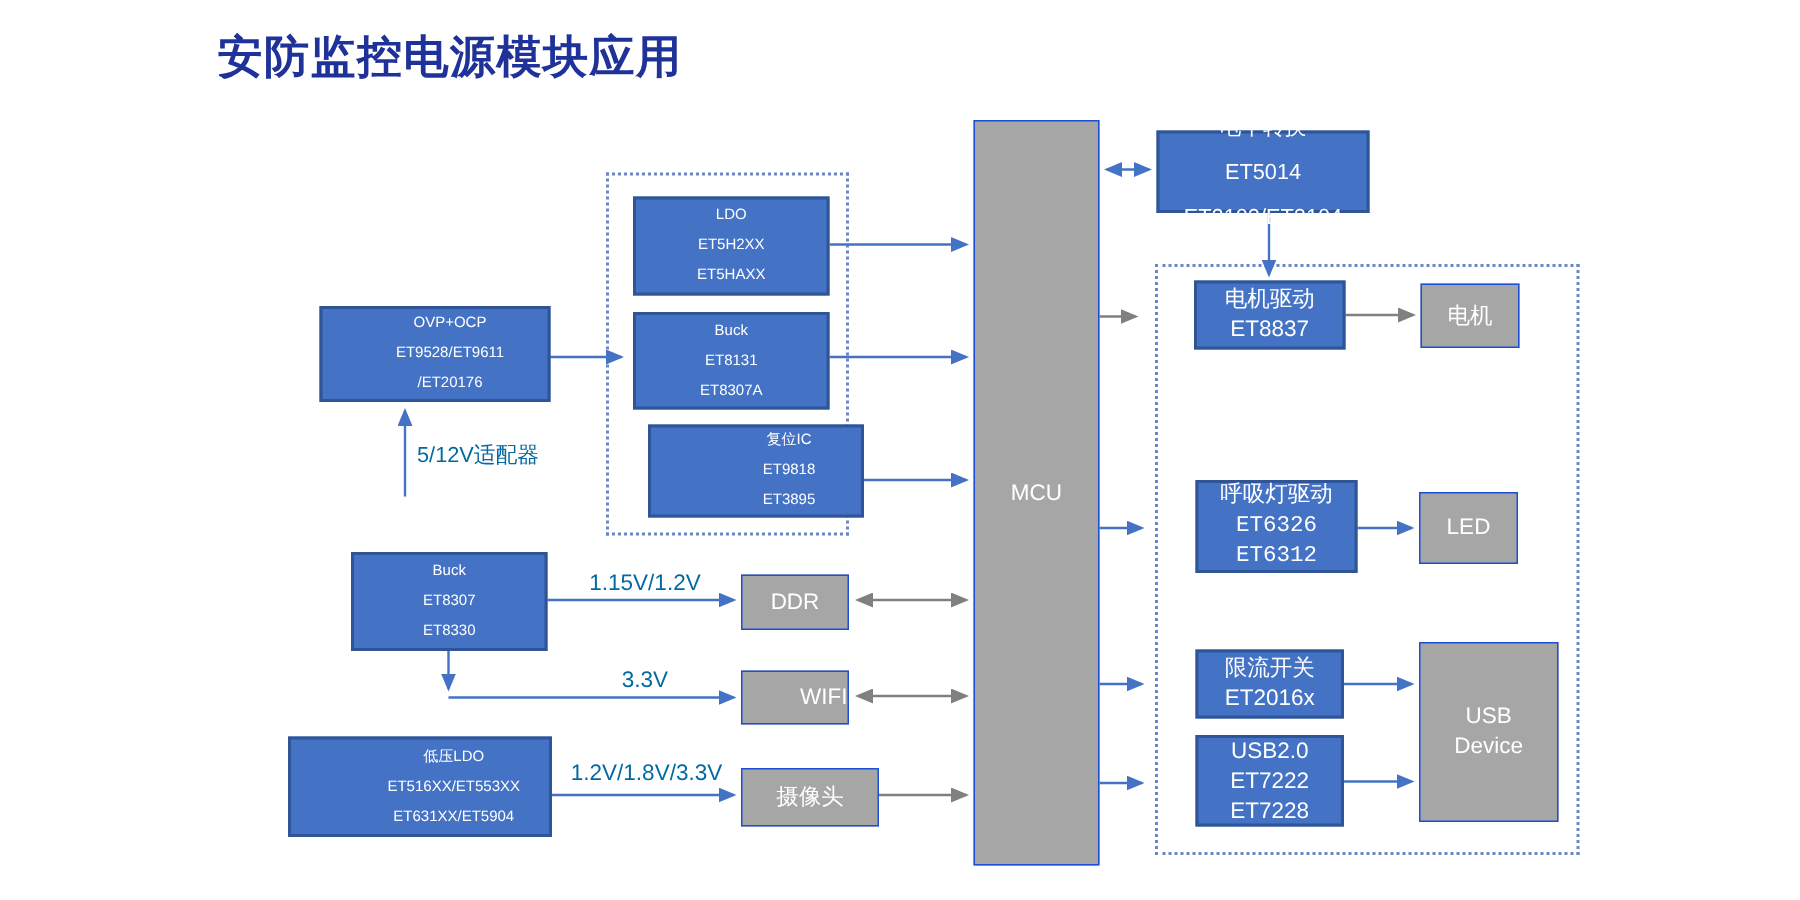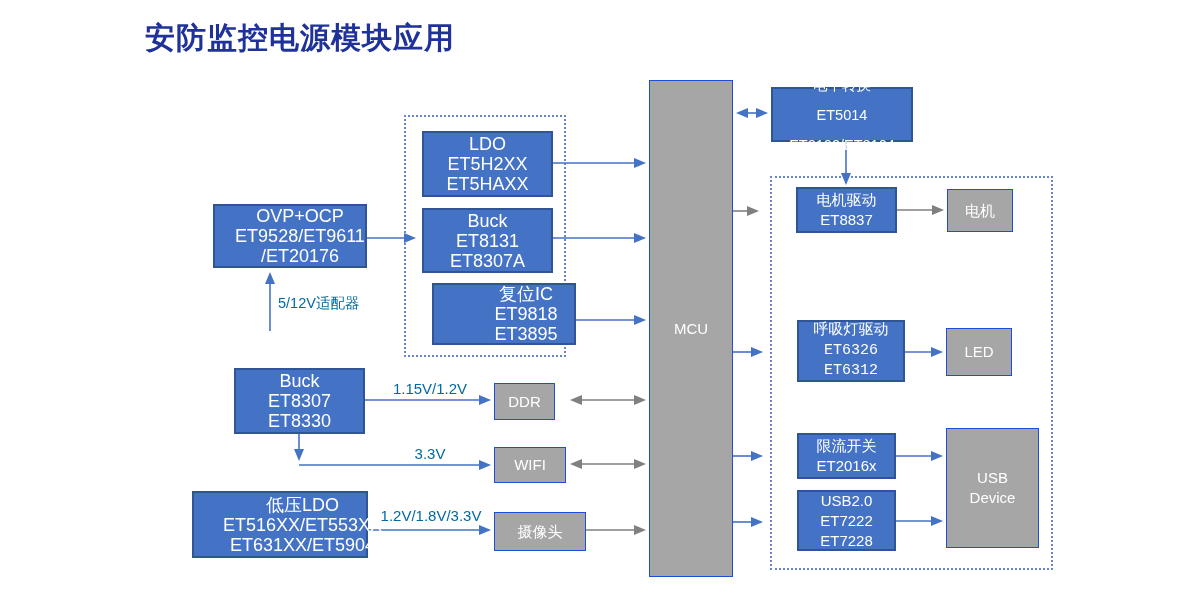--- a/index.html
+++ b/index.html
@@ -10,21 +10,21 @@
   #page-title{
     position:absolute;left:145px;top:18px;font-size:30px;font-weight:bold;
     color:#1F3299;letter-spacing:1px;white-space:nowrap;
   }
   .node{
     position:absolute;box-sizing:border-box;display:flex;flex-direction:column;
     align-items:center;justify-content:center;text-align:center;color:#ffffff;
   }
   .blue{background:#4472C4;border:2px solid #2F5597;}
   .gray{background:#A6A6A6;border:1px solid #1d4ed8;}
-  .node span{display:block;line-height:20px;font-size:18px;white-space:nowrap;}
+  .node span{display:block;line-height:20px;font-size:10px;white-space:nowrap;}
   .sm span{font-size:14.5px;line-height:18px;}
   .md span{font-size:15px;line-height:20px;}
   .group{
     position:absolute;box-sizing:border-box;border:2px dotted #6b86c8;background:transparent;
   }
   .flabel{
     position:absolute;color:#0369a1;font-size:15px;text-align:center;white-space:nowrap;
   }
   #arrows{position:absolute;left:0;top:0;pointer-events:none;}
 
@@ -38,22 +38,22 @@
   #n-level   {left:771px;top:87px;width:142px;height:55px;gap:12px;}
   #g-periph  {left:770px;top:176px;width:283px;height:394px;}
   #n-motordrv{left:796px;top:187px;width:101px;height:46px;}
   #n-motor   {left:947px;top:189px;width:66px;height:43px;}
   #n-breath  {left:797px;top:320px;width:108px;height:62px;font-family:Liberation Mono, monospace;}
   #n-led     {left:946px;top:328px;width:66px;height:48px;}
   #n-limit   {left:797px;top:433px;width:99px;height:46px;}
   #n-usb2    {left:797px;top:490px;width:99px;height:61px;}
   #n-usbdev  {left:946px;top:428px;width:93px;height:120px;}
   #n-buck2   {left:234px;top:368px;width:131px;height:66px;}
-  #n-ddr     {left:494px;top:383px;width:61px;height:37px;}
-  #n-wifi    {left:494px;top:447px;width:72px;height:36px;}
+  #n-ddr     {left:494px;top:383px;width:72px;height:37px;}
+  #n-wifi    {left:494px;top:447px;width:72px;height:36px;align-items:flex-end;}
   #n-lowldo  {left:192px;top:491px;width:176px;height:67px;padding-left:45px;}
   #n-camera  {left:494px;top:512px;width:92px;height:39px;}
 
   
   #l-adapter {left:278px;top:294px;font-size:14.5px;}
   #l-vddr    {left:370px;top:380px;width:120px;}
   #l-vwifi   {left:370px;top:445px;width:120px;}
   #l-vcam    {left:355px;top:507px;width:152px;}
 </style>
 </head>

